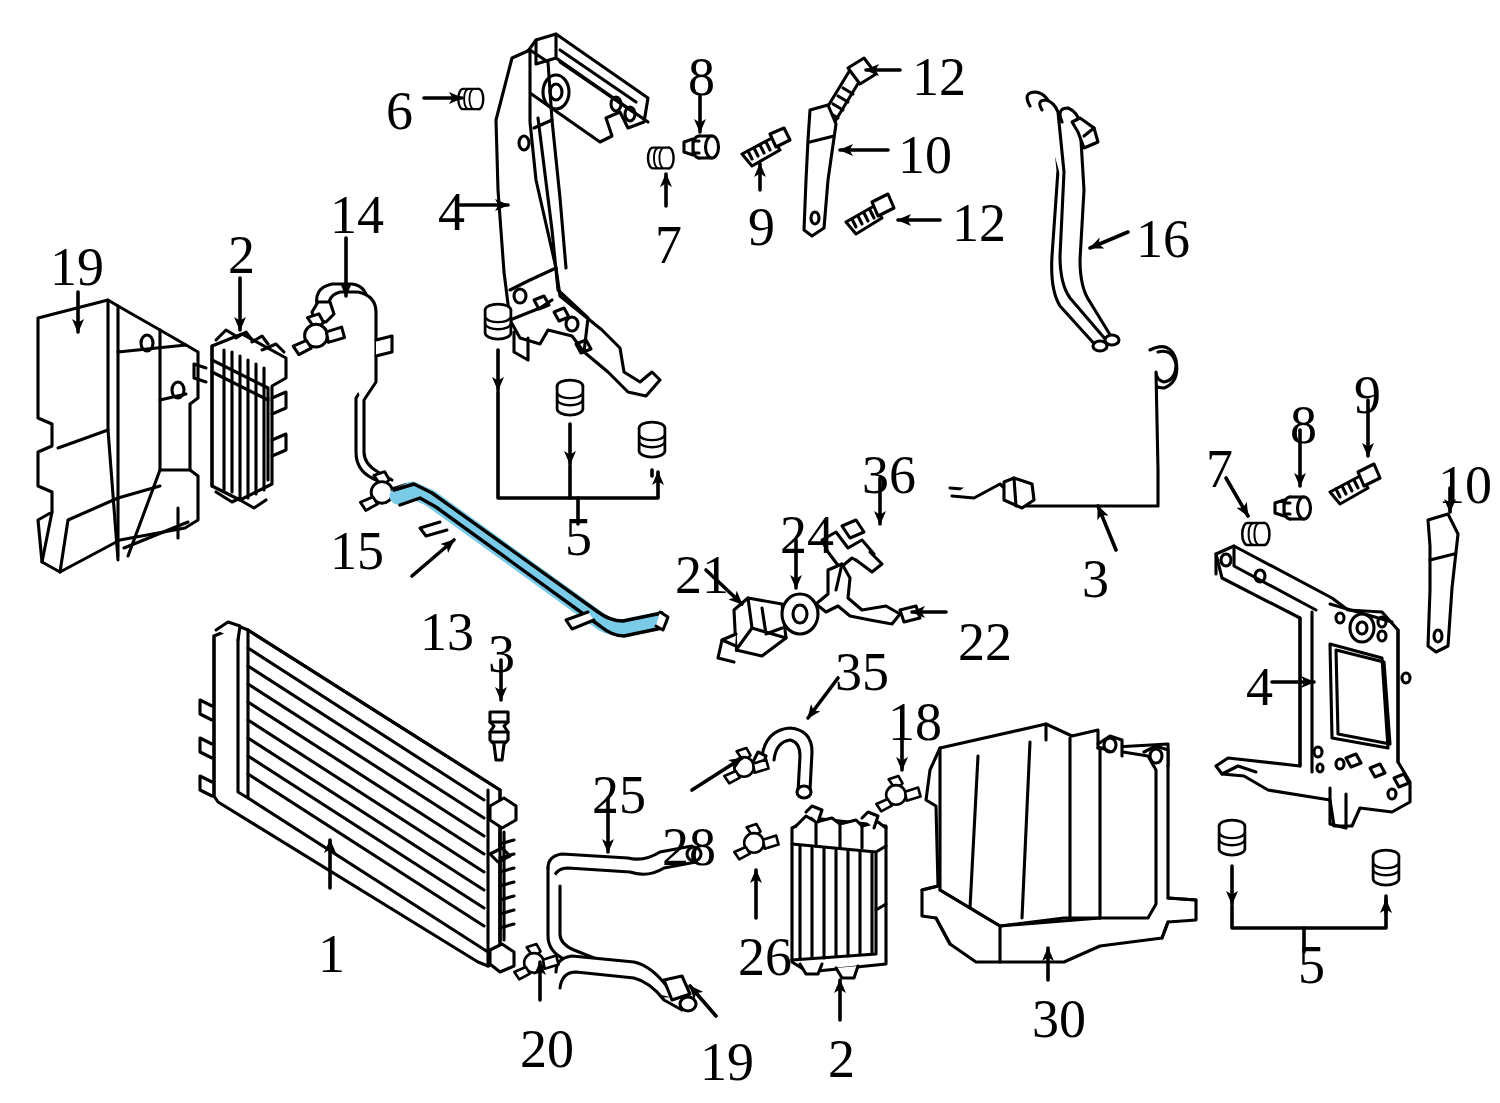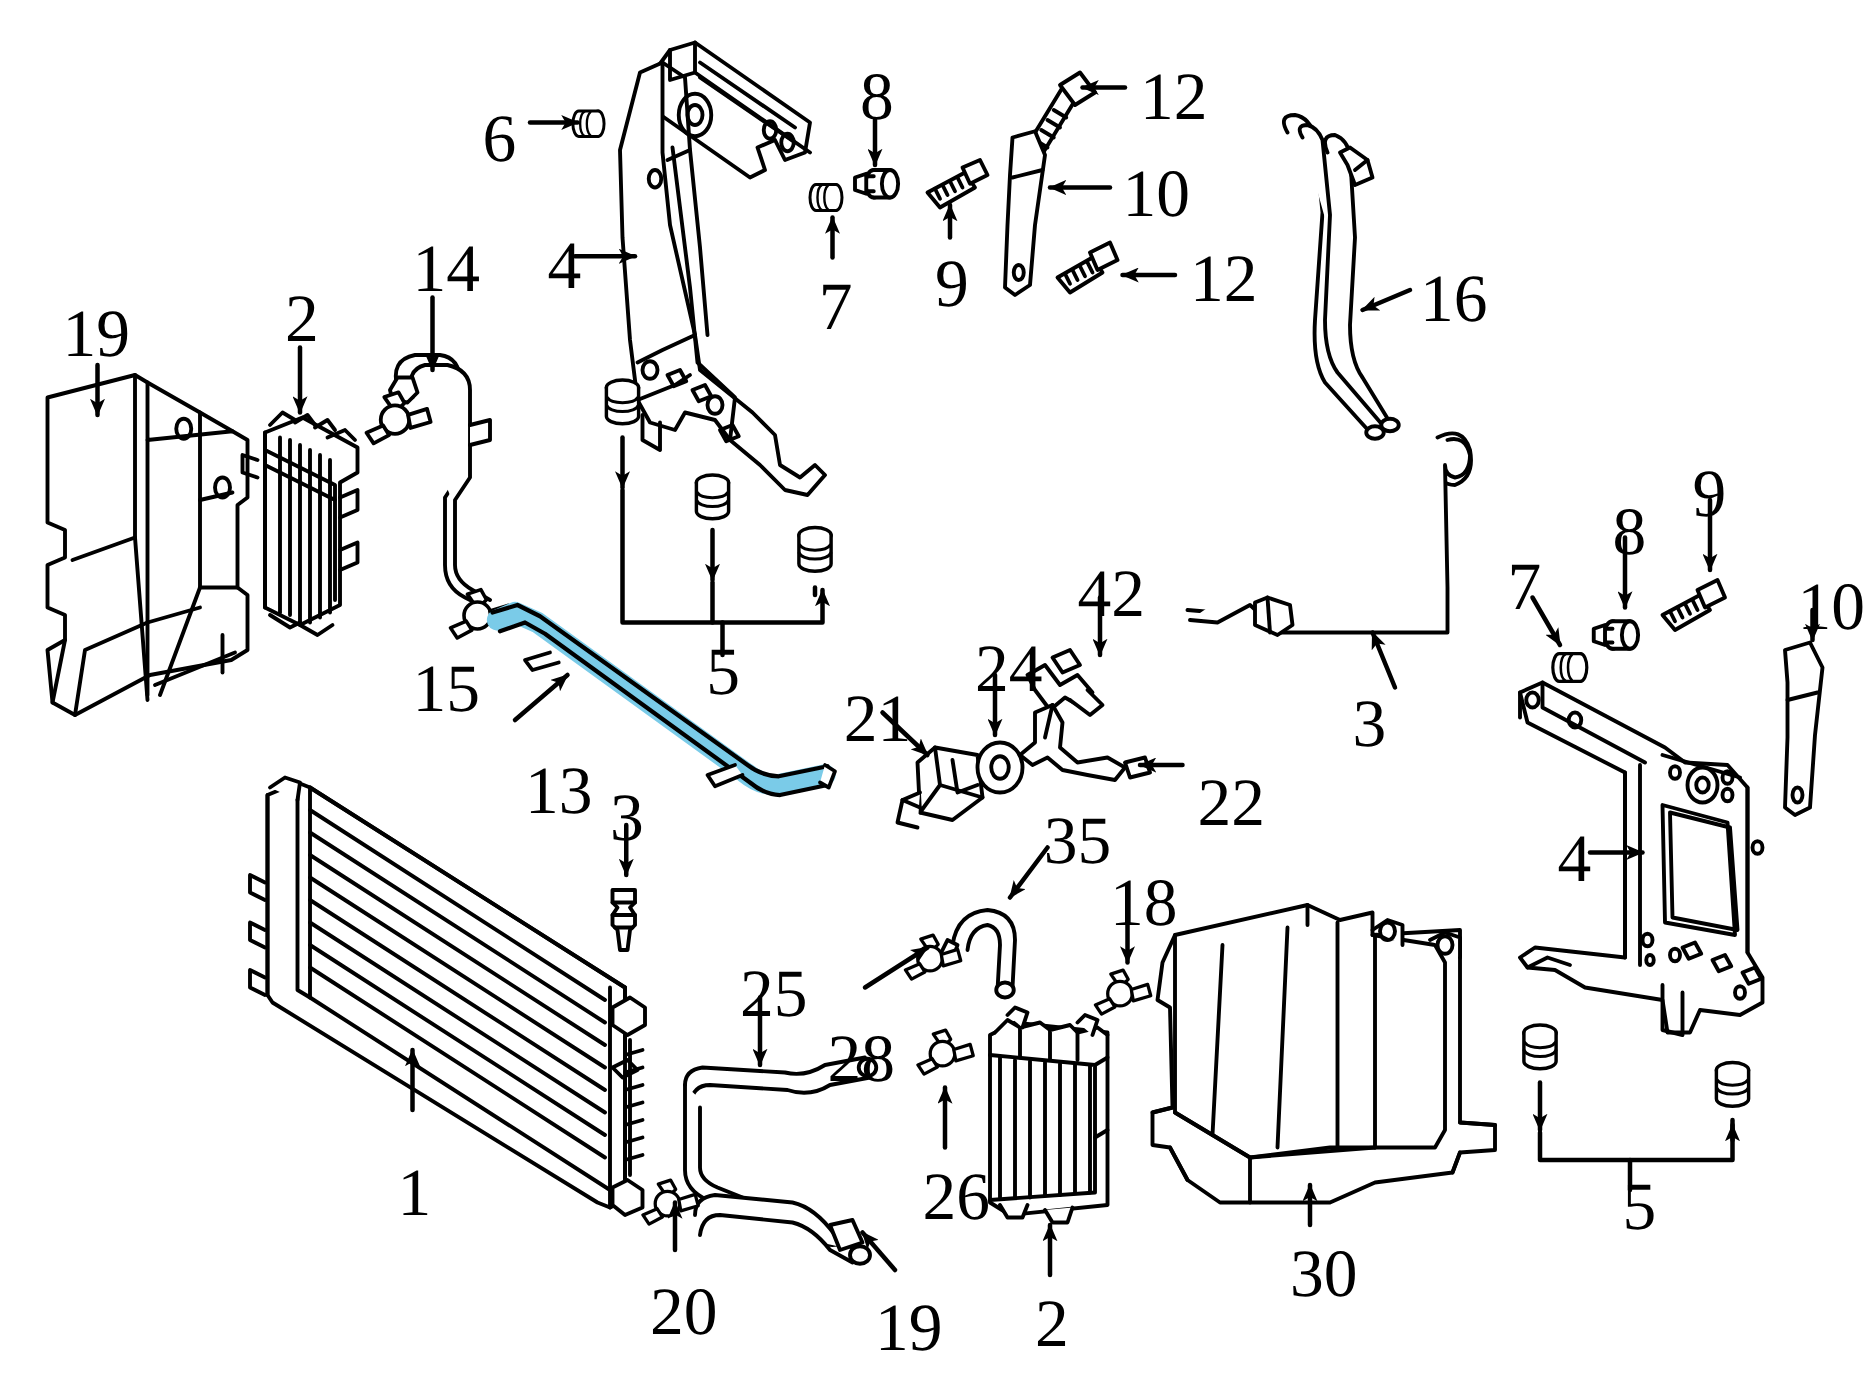--- a/index.html
+++ b/index.html
@@ -471,21 +471,21 @@
   <div class="lbl" style="left:330px;top:524px">15</div>
   <div class="lbl" style="left:420px;top:605px">13</div>
   <div class="lbl" style="left:488px;top:627px">3</div>
   <div class="lbl" style="left:318px;top:927px">1</div>
   <div class="lbl" style="left:520px;top:1022px">20</div>
   <div class="lbl" style="left:700px;top:1035px">19</div>
   <div class="lbl" style="left:592px;top:768px">25</div>
   <div class="lbl" style="left:662px;top:820px">28</div>
   <div class="lbl" style="left:675px;top:548px">21</div>
   <div class="lbl" style="left:780px;top:508px">24</div>
-  <div class="lbl" style="left:862px;top:448px">42</div>
+  <div class="lbl" style="left:862px;top:448px">36</div>
   <div class="lbl" style="left:958px;top:615px">22</div>
   <div class="lbl" style="left:835px;top:645px">35</div>
   <div class="lbl" style="left:888px;top:695px">18</div>
   <div class="lbl" style="left:738px;top:930px">26</div>
   <div class="lbl" style="left:828px;top:1032px">2</div>
   <div class="lbl" style="left:1082px;top:552px">3</div>
   <div class="lbl" style="left:1032px;top:992px">30</div>
   <div class="lbl" style="left:1206px;top:442px">7</div>
   <div class="lbl" style="left:1290px;top:398px">8</div>
   <div class="lbl" style="left:1354px;top:368px">9</div>

